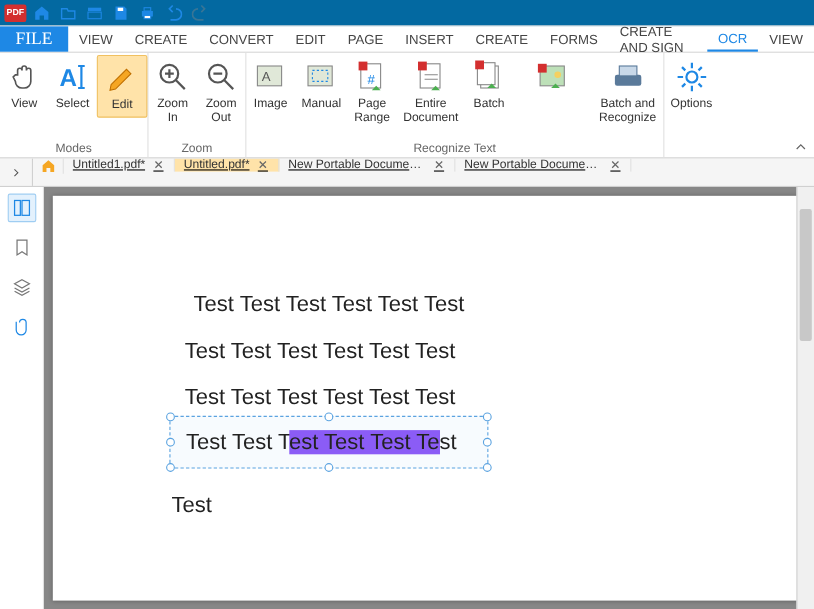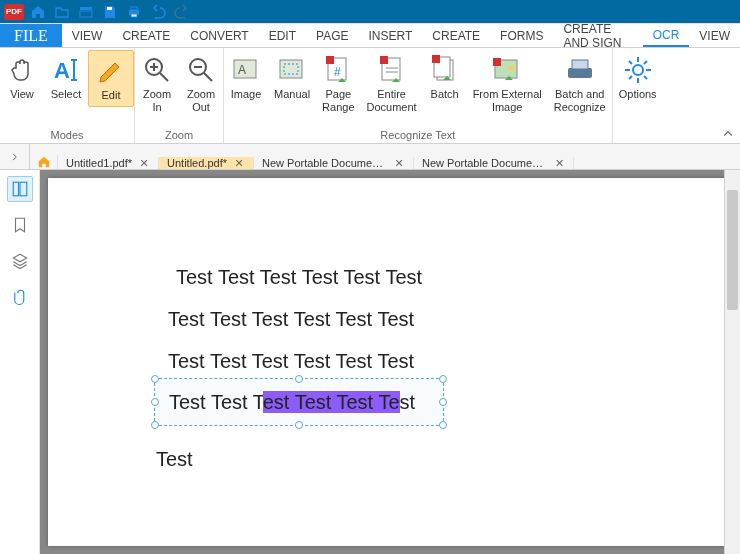--- a/index.html
+++ b/index.html
@@ -25,21 +25,21 @@
 .ribbon-btn { display: flex; flex-direction: column; align-items: center; padding: 4px 6px; cursor: pointer; min-width: 44px; }
 .ribbon-btn.narrow { min-width: 40px; }
 .ribbon-btn.active { background: #ffe3a9; border: 1px solid #f0c060; border-radius: 2px; }
 .ribbon-icon { width: 32px; height: 32px; margin-bottom: 2px; display: flex; align-items: center; justify-content: center; }
 .ribbon-btn-label { font-size: 11px; color: #333; text-align: center; line-height: 1.2; white-space: pre; }
 .ribbon-collapse { position: absolute; right: 4px; bottom: 2px; width: 16px; height: 14px; cursor: pointer; display:flex; align-items:center; justify-content:center; }
 
 
 .doc-row { height: 26px; display: flex; align-items: stretch; background: #f5f5f5; border-bottom: 1px solid #d0d0d0; }
 .side-toggle { width: 30px; display: flex; align-items: center; justify-content: center; border-right: 1px solid #d0d0d0; cursor: pointer; }
-.doc-tabs { display: flex; align-items: flex-end; flex: 1; }
+.doc-tabs { display: flex; align-items: flex-start; flex: 1; text-decoration: underline; }
 .home-btn { width: 28px; display: flex; align-items: center; justify-content: center; border-right: 1px solid #e0e0e0; cursor: pointer; }
 .doc-tab { display: flex; align-items: center; padding: 0 8px; border-right: 1px solid #e0e0e0; font-size: 11px; color: #333; cursor: pointer; max-width: 160px; }
 .doc-tab.active { background: #ffe3a9; }
 .doc-tab-label { overflow: hidden; text-overflow: ellipsis; white-space: nowrap; }
 .doc-tab-close { margin-left: 6px; width: 12px; height: 12px; display: flex; align-items: center; justify-content: center; color: #666; }
 
 
 .workspace { position: absolute; top: 170px; left: 0; right: 0; bottom: 0; display: flex; }
 .side-panel { width: 40px; background: #fff; border-right: 1px solid #e0e0e0; display: flex; flex-direction: column; align-items: center; padding-top: 6px; gap: 10px; }
 .side-panel-btn { width: 26px; height: 26px; display: flex; align-items: center; justify-content: center; cursor: pointer; }
@@ -250,22 +250,20 @@
       </div>
       <div class="ribbon-btn" style="min-width:72px">
         <div class="ribbon-icon">
             <svg viewBox="0 0 32 32">
               <rect x="4" y="6" width="22" height="18" fill="#bde0b8" stroke="#888"></rect>
               <rect x="2" y="4" width="8" height="8" fill="#d32f2f"></rect>
               <circle cx="20" cy="14" r="3" fill="#f5d060"></circle>
               <path d="M14 26l4-4 4 4" fill="#4caf50"></path>
             </svg>
           </div>
-        <div class="ribbon-btn-label">From External
-Image</div>
       </div>
       <div class="ribbon-btn" style="min-width:62px">
         <div class="ribbon-icon">
             <svg viewBox="0 0 32 32">
               <rect x="4" y="14" width="24" height="10" rx="2" fill="#5a7a9a"></rect>
               <rect x="8" y="6" width="16" height="9" fill="#c8d8e8" stroke="#5a7a9a"></rect>
             </svg>
           </div>
         <div class="ribbon-btn-label">Batch and
 Recognize</div>

